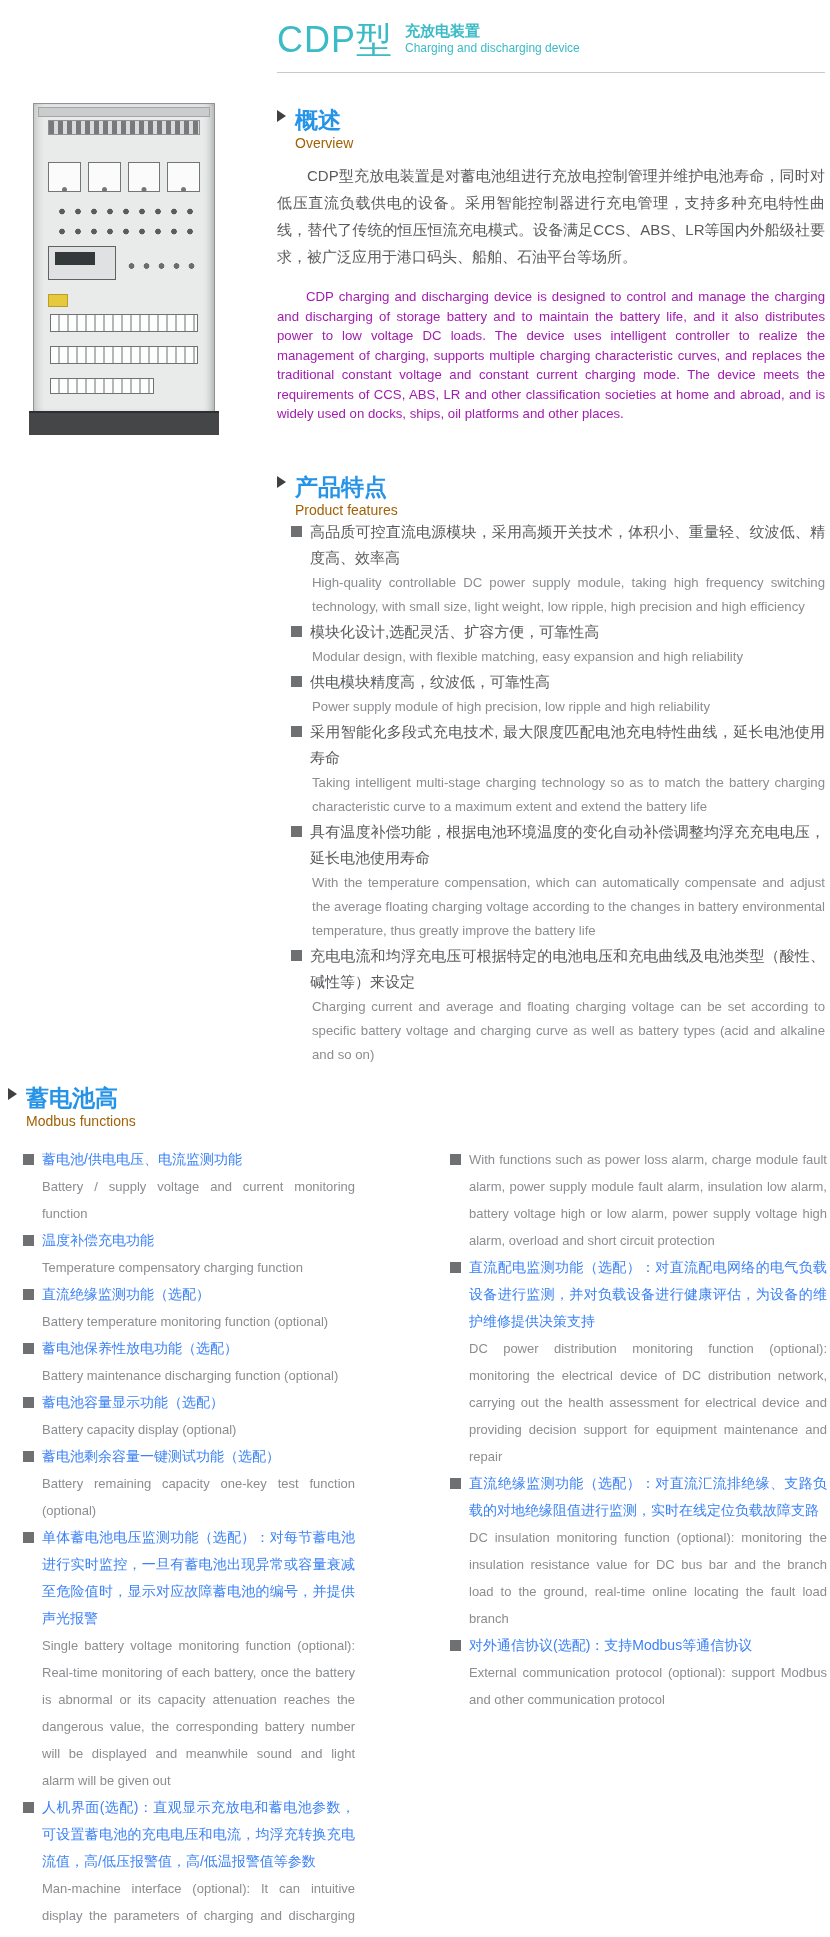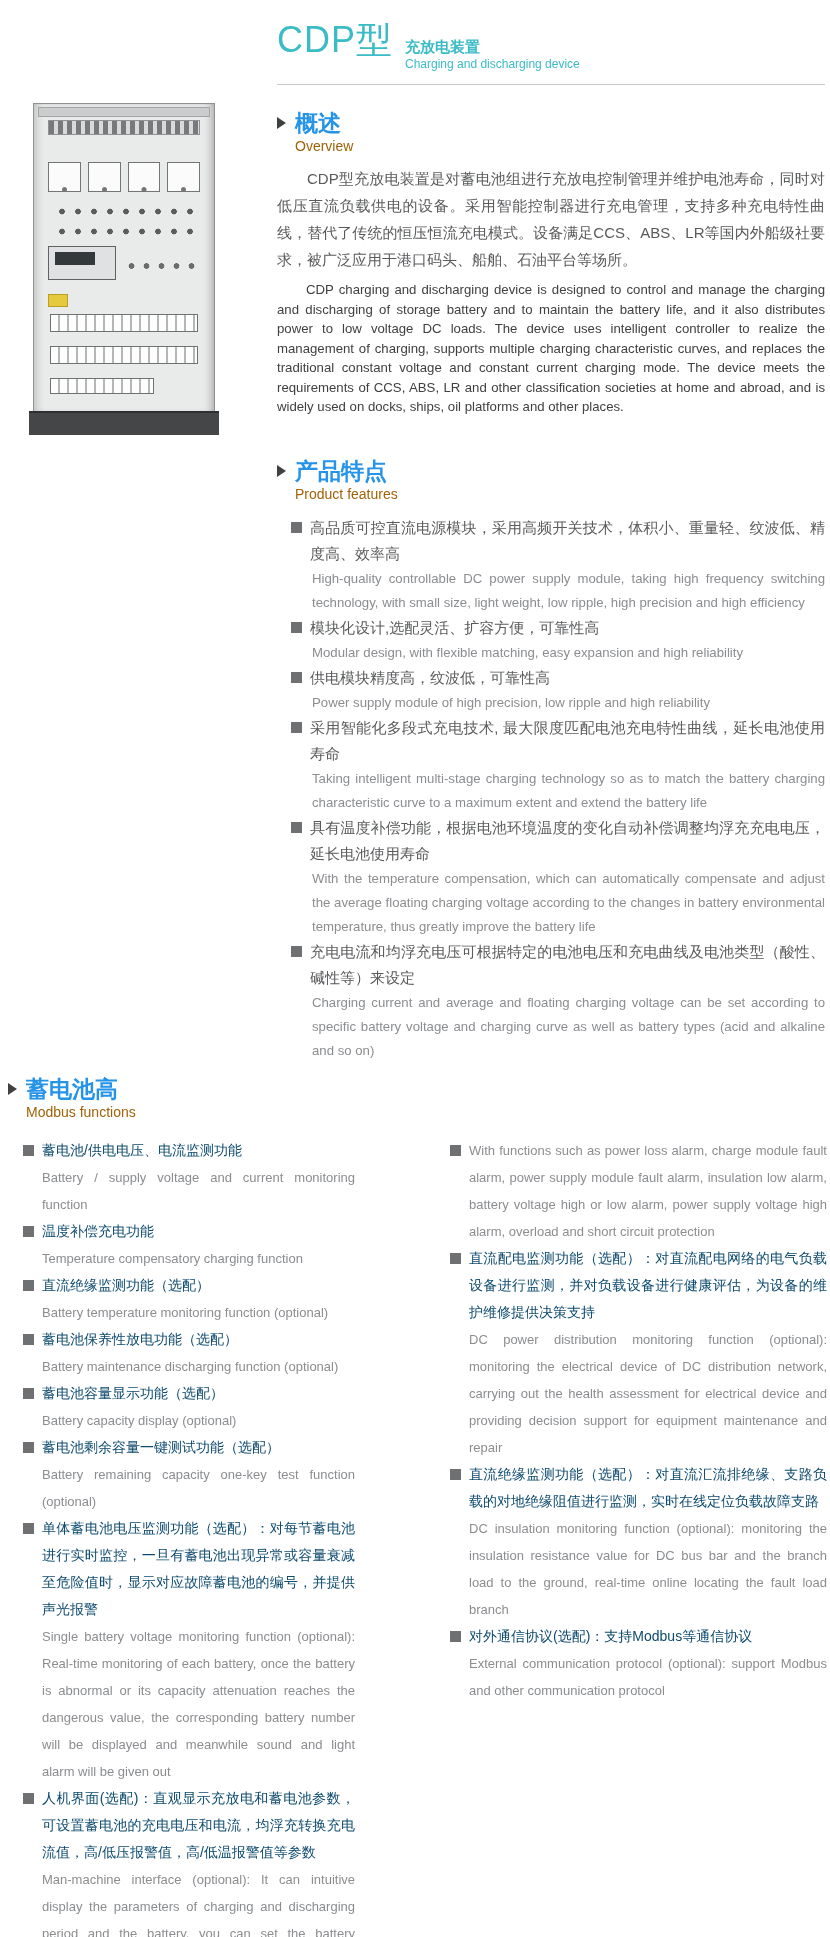--- a/index.html
+++ b/index.html
@@ -4,57 +4,57 @@
 <style>
   html,body{margin:0;padding:0;background:#ffffff;}
   .page{position:relative;width:830px;height:1937px;background:#ffffff;overflow:hidden;
         font-family:"Liberation Sans","DejaVu Sans",sans-serif;}
 
   
   .top-col{position:absolute;left:277px;top:20px;width:548px;}
 
   .title-block{display:flex;align-items:flex-start;}
   .model{font-size:36px;line-height:40px;color:#3abbc6;letter-spacing:1px;}
-  .name-block{margin-left:12px;margin-top:18px;}
+  .name-block{margin-left:12px;margin-top:2px;}
   .name-cn{font-size:15px;font-weight:bold;color:#3abbc6;line-height:18px;}
   .name-en{font-size:12px;color:#3abbc6;line-height:16px;}
 
   .rule{margin-top:12px;border-top:1px solid #c8c9ca;height:0;}
 
   .sec-head{display:flex;align-items:center;}
   .arrow{width:0;height:0;border-left:9px solid #3f4042;border-top:6px solid transparent;
          border-bottom:6px solid transparent;flex:0 0 auto;}
-  .sec-title{margin-left:9px;font-size:23px;font-weight:bold;color:#2493e8;line-height:28px;}
+  .sec-title{margin-left:9px;font-size:23px;font-weight:bold;color:#2493e8;line-height:28px;margin-top:9px;}
   .sec-sub{margin-left:18px;font-size:14px;color:#a16207;line-height:17px;margin-top:1px;}
 
   .sec-overview{margin-top:24px;}
   .cn-para{margin:10px 0 0 0;font-size:15px;line-height:27px;color:#595a5c;
            text-align:justify;text-indent:2em;}
-  .en-para{margin:7px 0 0 0;font-size:13.2px;line-height:19.5px;color:#404040;
+  .en-para{margin:17px 0 0 0;font-size:13.2px;line-height:19.5px;color:#a21caf;
            text-align:justify;text-indent:2.2em;}
 
   .sec-features{margin-top:40px;}
 
-  .blist{margin-top:12px;}
+  .blist{}
   .bitem{display:flex;align-items:flex-start;}
   .bullet{flex:0 0 auto;width:11px;height:11px;background:#6f7072;margin-top:7px;}
   .blist .bullet{margin-left:14px;}
   .btxt{margin-left:8px;flex:1 1 auto;min-width:0;}
   .bcn{font-size:15px;line-height:26px;color:#595a5c;text-align:justify;}
   .ben{font-size:13.2px;line-height:24px;color:#8b8d90;text-align:justify;padding-left:2px;}
 
   
   .functions{position:absolute;left:8px;top:1075px;width:817px;}
   .cols{display:flex;margin-top:16px;}
   .col{display:block;}
   .col-left{margin-left:15px;width:332px;flex:0 0 auto;}
   .col-right{margin-left:95px;width:377px;flex:0 0 auto;}
   .fitem{display:flex;align-items:flex-start;}
   .fitem .bullet{margin-top:8px;}
-  .fcn{font-size:14px;line-height:27px;color:#0c4a6e;text-align:justify;}
+  .fcn{font-size:14px;line-height:27px;color:#3b82f6;text-align:justify;}
   .fen{font-size:13px;line-height:27px;color:#8b8d90;text-align:justify;}
 
   
   .cabinet{position:absolute;left:33px;top:103px;width:182px;height:332px;}
   .cab-shell{position:absolute;left:0;right:0;top:0;bottom:22px;background:#e9eaea;
              border:1px solid #8f9193;
              box-shadow:inset -7px 0 9px -5px rgba(0,0,0,.30),inset 7px 0 9px -5px rgba(0,0,0,.20);}
   .cab-top{position:absolute;left:4px;right:4px;top:3px;height:8px;background:#caccce;border:1px solid #a2a4a6;}
   .cab-vent{position:absolute;left:14px;right:14px;top:16px;height:13px;border:1px solid #8f9193;
             background:repeating-linear-gradient(90deg,#77797b 0 5px,#d9dadb 5px 9px);}

